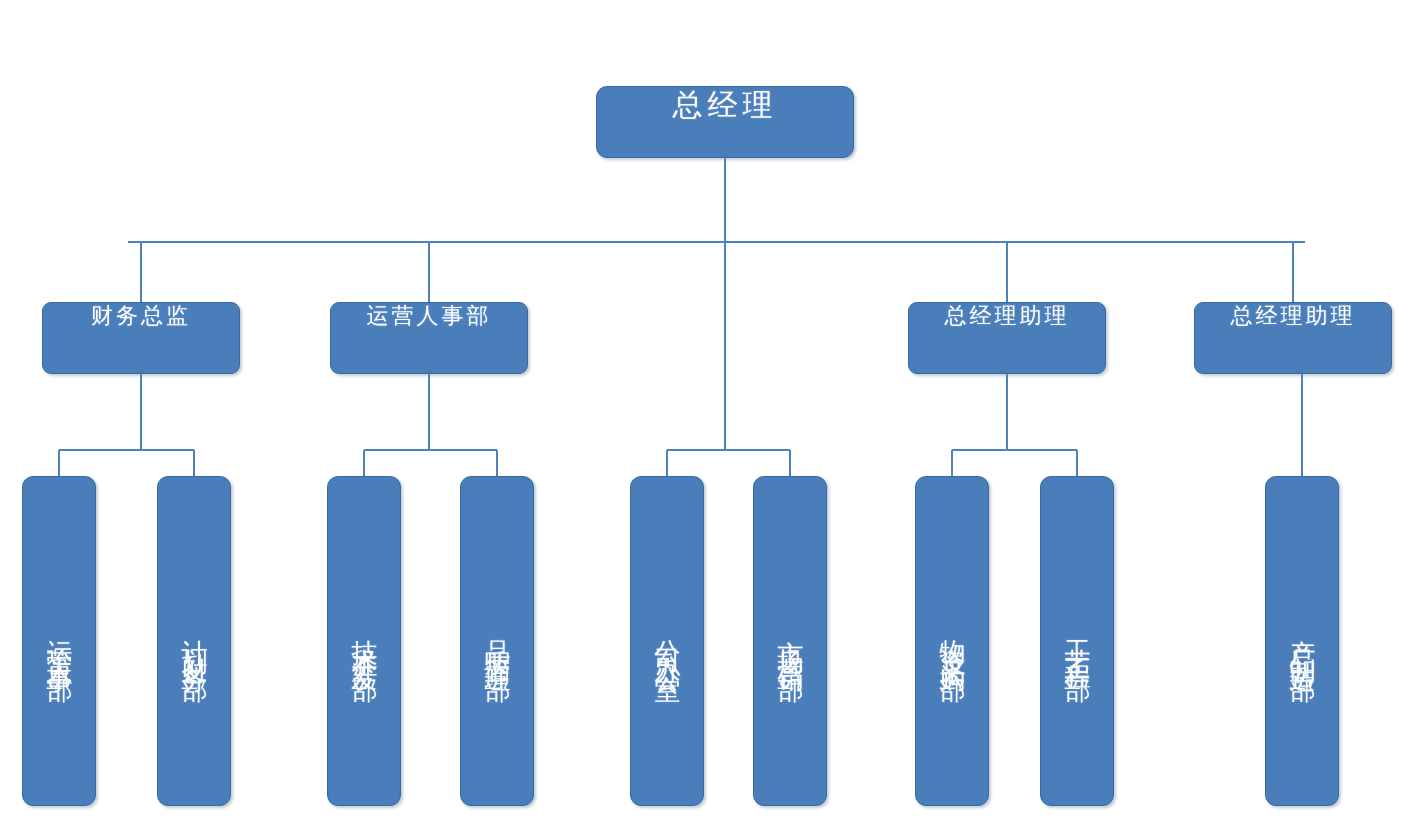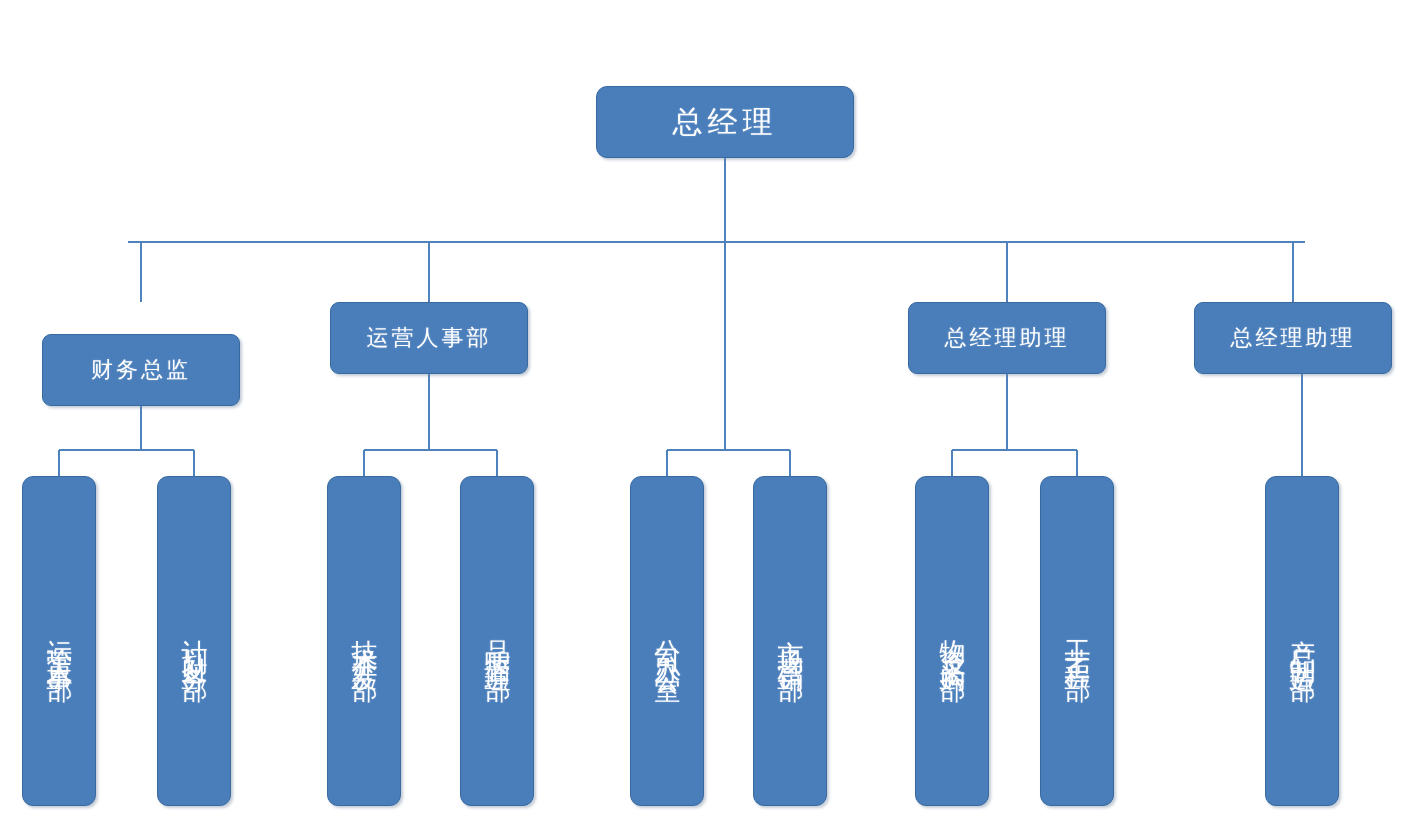--- a/index.html
+++ b/index.html
@@ -34,21 +34,20 @@
 
   
   .node {
     position: absolute;
     box-sizing: border-box;
     background: #4a7ebb;
     border: 1.5px solid #38699f;
     border-radius: 9px;
     color: #ffffff;
     display: flex;
-    align-items: center;
     justify-content: center;
     box-shadow: 2px 2px 3px rgba(120,140,165,0.45);
     text-shadow: 0 0 2px rgba(255,255,255,0.30);
   }
 
   .node.root {
     border-radius: 11px;
   }
 
   .node-label {
@@ -111,21 +110,21 @@
       <line x1="952" y1="450" x2="952" y2="476" stroke="#4f81bd" stroke-width="1.4" shape-rendering="crispEdges"></line>
       <line x1="1077" y1="450" x2="1077" y2="476" stroke="#4f81bd" stroke-width="1.4" shape-rendering="crispEdges"></line>
       <line x1="1302" y1="374" x2="1302" y2="476" stroke="#4f81bd" stroke-width="1.4" shape-rendering="crispEdges"></line>
       <line x1="1302" y1="476" x2="1302" y2="476" stroke="#4f81bd" stroke-width="1.4" shape-rendering="crispEdges"></line>
     </svg>
 
   <div id="node-layer">
       <div class="node root" style="left: 596px; top: 86px; width: 258px; height: 72px;">
         <span class="node-label">总经理</span>
       </div>
-      <div class="node manager" style="left: 42px; top: 302px; width: 198px; height: 72px; margin-top: 32px;">
+      <div class="node manager" style="left: 42px; top: 302px; width: 198px; height: 72px;">
         <span class="node-label">财务总监</span>
       </div>
       <div class="node manager" style="left: 330px; top: 302px; width: 198px; height: 72px;">
         <span class="node-label">运营人事部</span>
       </div>
       <div class="node manager" style="left: 908px; top: 302px; width: 198px; height: 72px;">
         <span class="node-label">总经理助理</span>
       </div>
       <div class="node manager" style="left: 1194px; top: 302px; width: 198px; height: 72px;">
         <span class="node-label">总经理助理</span>

